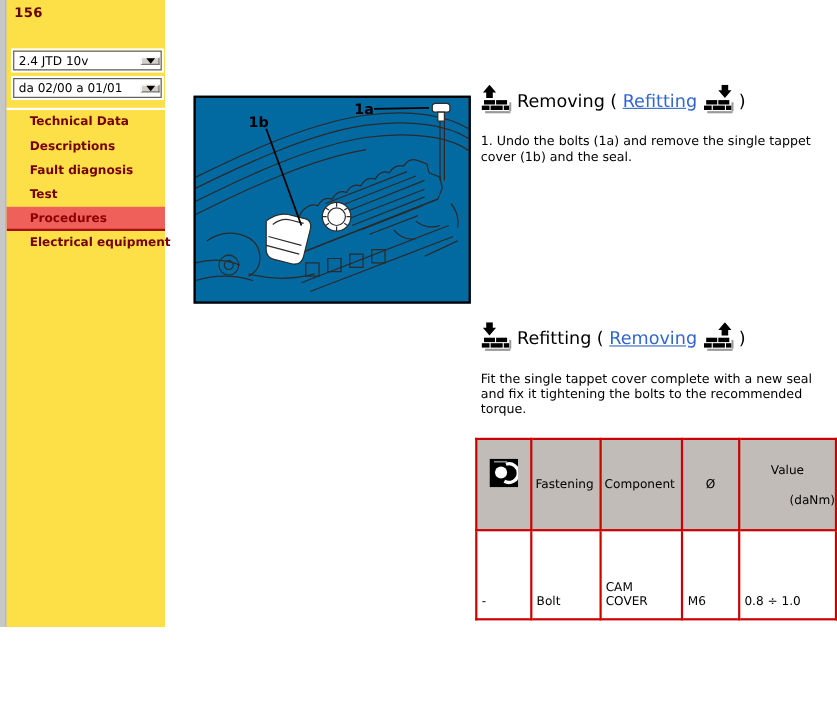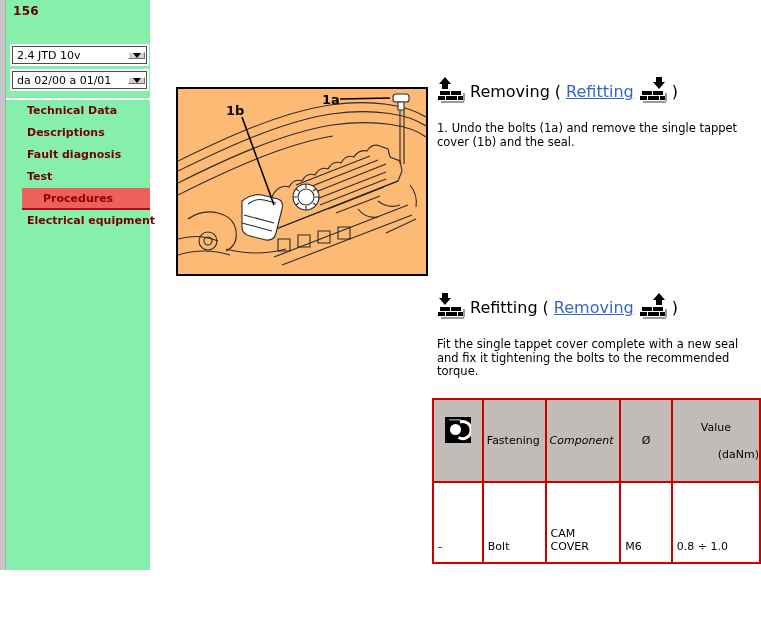--- a/index.html
+++ b/index.html
@@ -6,21 +6,21 @@
   html,body { width:761px; height:643px; background:#ffffff; overflow:hidden;
               font-family:"DejaVu Sans", sans-serif; }
   body { position:relative; font-size:11px; color:#000; }
 
   
   .left-strip { position:absolute; left:0; top:0; width:6px; height:570px;
                 background:#c7c7c7; border-right:1px solid #aaa; }
 
   
   .sidebar { position:absolute; left:6px; top:0; width:144px; height:570px;
-             background:#86efac; }
+             background:#fde047; }
   .model-label { position:absolute; left:7px; top:4px; font-weight:bold;
                  font-size:12px; color:#650000; letter-spacing:0.3px; }
 
   .combo { position:absolute; left:4px; width:139px; height:22px;
            background:#fff; border:2px solid #ffffff; display:flex;
            align-items:stretch; cursor:default;justify-content:center; }
   .combo-inner { flex:1; display:flex; align-items:center;
                  border:1px solid #4d4d4d; background:#fff; }
   .combo-value { flex:1; padding-left:4px; font-size:11px; color:#000;
                  white-space:nowrap; overflow:hidden; }
@@ -31,25 +31,25 @@
                  border-right:4px solid transparent; border-top:5px solid #000; }
   #combo-engine { top:44px; }
   #combo-range  { top:69px; }
 
   .menu { position:absolute; left:0; top:98px; width:144px;
           border-top:2px solid #ffffff; }
   .menu-item { height:22px; line-height:22px; padding-left:21px;
                font-weight:bold; font-size:11px; color:#740003;
                cursor:pointer; white-space:nowrap; }
   .menu-item.active { background:#f0605a; color:#8c0000;
-                      box-shadow: inset 0 -2px 0 #a81010; margin-left: 16px; }
+                      box-shadow: inset 0 -2px 0 #a81010; }
 
   
   .figure { position:absolute; left:176px; top:87px; width:252px; height:189px;
-            border:2px solid #000; background:#fdba74; }
+            border:2px solid #000; background:#0369a1; }
   .figure svg { display:block; }
 
   
   .sec-head { position:absolute; display:flex; align-items:flex-end; gap:5px;
               font-size:16px; color:#000; height:28px; }
   #removing-head { left:437px; top:76px; }
   #refitting-head { left:437px; top:292px; }
   .sec-head .txt { padding-bottom:3px; white-space:nowrap; }
   .sec-head a { color:#3366cc; text-decoration:underline; cursor:pointer; }
   .brick-icon { width:28px; height:27px; flex:0 0 auto; }
@@ -59,21 +59,21 @@
   #refitting-body { left:437px; top:338px; width:306px; }
 
   
   .torque-table { position:absolute; left:432px; top:398px;
                   border-collapse:collapse; table-layout:fixed; }
   .torque-table th, .torque-table td { border:2px solid #cc0000;
                   font-weight:normal; font-size:11px; }
   .torque-table thead th { background:#c1bcb8; height:83px; }
   .th-icon { width:52px; vertical-align:top; text-align:center; padding-top:17px; }
   .th-fastening { width:63px; text-align:left; padding:0 3px; vertical-align:middle; }
-  .th-component { width:75px; text-align:left; padding:16px 3px; vertical-align:middle;font-style:italic; }
+  .th-component { width:75px; text-align:left; padding:16px 3px; vertical-align:middle; }
   .th-dia { width:54px; text-align:center; vertical-align:middle; }
   .th-value { width:57px; text-align:center; vertical-align:middle; }
   .th-value .l2 { margin-top:14px;padding-left:45px; }
   .torque-table tbody td { background:#fff; height:81px; vertical-align:bottom;
                   text-align:left; padding:2px 3px 9px 4px; line-height:13px; }
   .torque-icon { width:26px; height:26px; display:inline-block; }
 </style>
 </head>
 <body>
 

